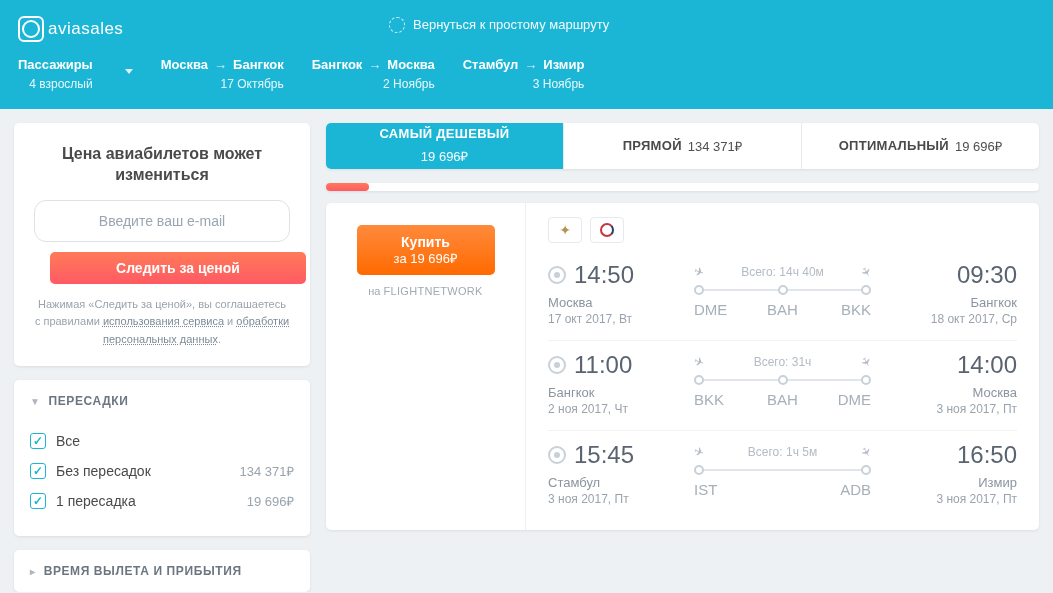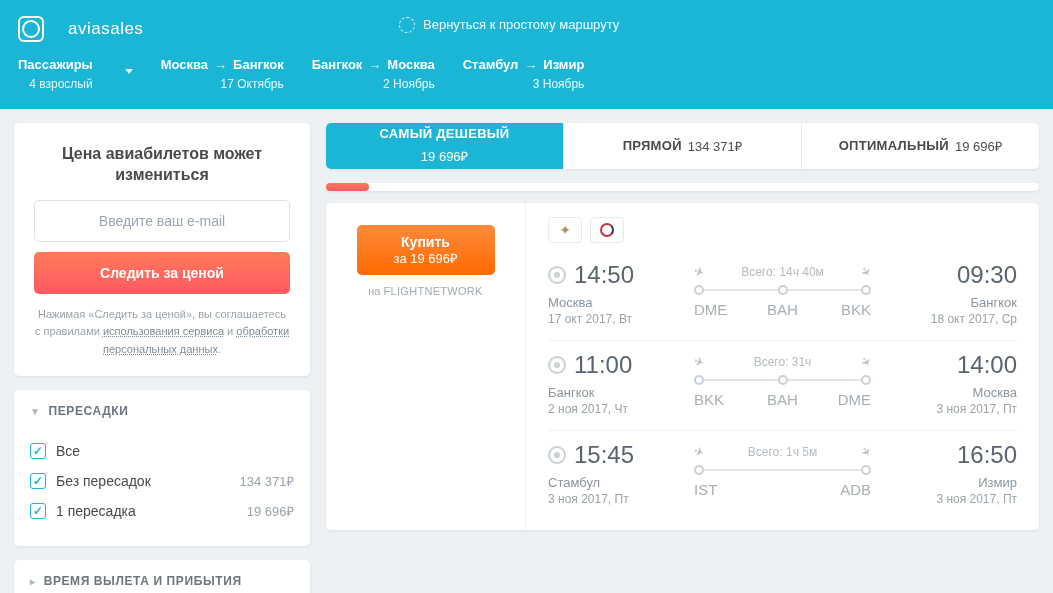--- a/index.html
+++ b/index.html
@@ -1,41 +1,41 @@
 <!DOCTYPE html>
 <html><head>
 <meta charset="utf-8">
 <style>
 * { box-sizing: border-box; margin: 0; padding: 0; }
 body { font-family: -apple-system, BlinkMacSystemFont, "Segoe UI", Arial, sans-serif; background: #eef1f4; font-size: 13px; color: #4a4a4a; width: 1053px; }
 
 .topbar { background: #1bb6d6; color: #fff; height: 49px; display: flex; align-items: center; padding: 0 18px; }
-.brand { display: flex; align-items: center; gap: 24px; font-size: 17px; letter-spacing: .5px; margin-top: 8px; }
+.brand { display: flex; align-items: center; gap: 4px; font-size: 17px; letter-spacing: .5px; margin-top: 8px; }
 .brand-icon { width: 26px; height: 26px; border: 2px solid #fff; border-radius: 6px; display: flex; align-items: center; justify-content: center; }
 .brand-icon::before { content: ""; width: 14px; height: 14px; border: 2px solid #fff; border-radius: 50%; display: block; }
 .simple-route { margin: 0 auto; display: flex; align-items: center; gap: 8px; font-size: 13px; color: rgba(255,255,255,.95); }
 .simple-route-icon { width: 16px; height: 16px; border: 1.5px dashed rgba(255,255,255,.8); border-radius: 50%; position: relative; }
 .subbar { background: #1bb6d6; color: #fff; padding: 6px 18px 16px; display: flex; gap: 28px; font-size: 13px; }
 .subcol { display: flex; flex-direction: column; line-height: 1.5; align-items: flex-end; }
 .subcol-top { display: flex; align-items: center; gap: 6px; font-weight: 600; }
 .subcol-bot { font-size: 12px; opacity: .9; }
 .arrow { opacity: .85; }
 .chev-dn { width: 0; height: 0; border-left: 4px solid transparent; border-right: 4px solid transparent; border-top: 5px solid #fff; opacity: .85; margin-left: 4px; margin-top: 14px; }
 
 .wrap { display: flex; gap: 16px; padding: 14px 14px 0; }
 .side { width: 296px; flex: none; }
 .main { flex: 1; }
 
 .card { background: #fff; border-radius: 5px; box-shadow: 0 1px 3px rgba(0,0,0,.08); }
 
 .pw { padding: 20px 20px 18px; text-align: center; }
 .pw-title { font-size: 16px; font-weight: 700; color: #4a4a4a; line-height: 1.35; margin-bottom: 14px; }
-.pw-input { width: 100%; height: 42px; border: 1px solid #dde2e7; border-radius: 5px; text-align: center; font-size: 14px; color: #7e8b97; margin-bottom: 10px; }
+.pw-input { width: 100%; height: 42px; border: 1px solid #dde2e7; border-radius: 12px; text-align: center; font-size: 14px; color: #7e8b97; margin-bottom: 10px; }
 .pw-input::placeholder { color: #9aa6b1; }
-.pw-btn { width: 100%; height: 42px; border: 0; border-radius: 5px; background: linear-gradient(180deg,#ff7a59,#ff5a63); color: #fff; font-size: 14px; font-weight: 600; cursor: pointer; }
+.pw-btn { width: 100%; height: 32px; border: 0; border-radius: 5px; background: linear-gradient(180deg,#ff7a59,#ff5a63); color: #fff; font-size: 14px; font-weight: 600; cursor: pointer; margin-left: 16px; }
 .pw-note { margin-top: 12px; font-size: 11px; line-height: 1.6; color: #9aa3ad; }
 .pw-note a { color: #7e8b97; text-decoration: underline dotted; }
 
 .fb { margin-top: 14px; }
 .fb-head { padding: 14px 16px; display: flex; align-items: center; gap: 8px; font-size: 12px; font-weight: 700; letter-spacing: .6px; color: #6b7680; text-transform: uppercase; }
 .fb-head .tri { font-size: 10px; color: #aeb6bf; }
 .fb-body { padding: 4px 16px 20px; }
 .chk-row { display: flex; align-items: center; height: 30px; font-size: 14px; color: #4a4a4a; }
 .chk { width: 16px; height: 16px; border: 1.5px solid #1bb6d6; border-radius: 3px; margin-right: 10px; display: inline-flex; align-items: center; justify-content: center; }
 .chk::after { content: "✓"; color: #1bb6d6; font-size: 12px; font-weight: 700; }

